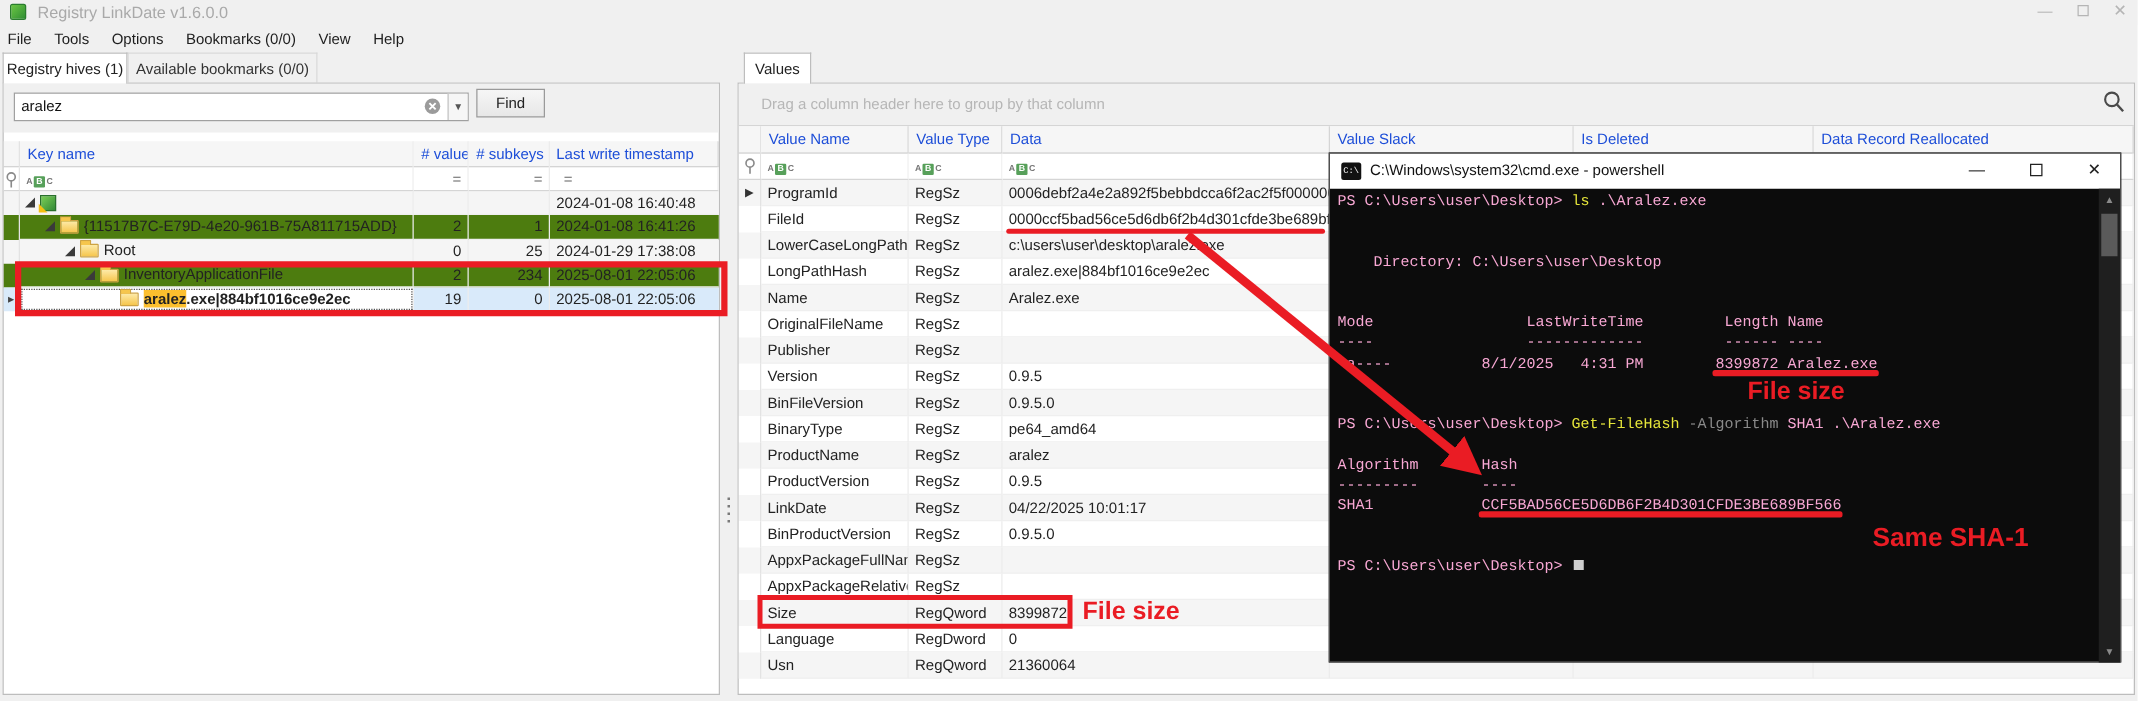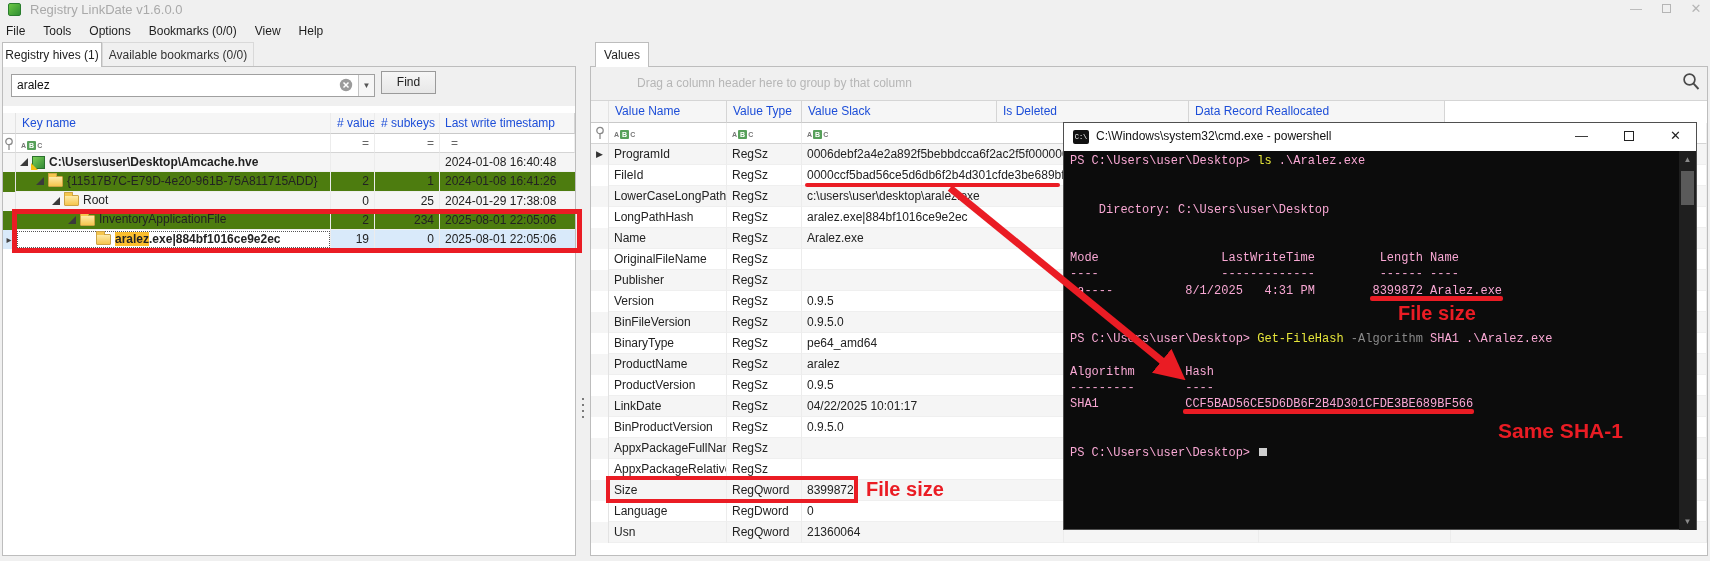--- a/index.html
+++ b/index.html
@@ -69,21 +69,21 @@
   .expander { display:inline-block; width:0; height:0; border-bottom:8px solid #3a3a3a; border-left:8px solid transparent; margin-right:4px; }
   .folder-ico { position:relative; display:inline-block; width:15px; height:11px; background:linear-gradient(#fdeaa8,#f6c64d); border:1px solid #cda344; border-radius:1px; margin-right:4px; flex:none; }
   .folder-ico::before { content:""; position:absolute; left:-1px; top:-4px; width:7px; height:3px; background:#f6c64d; border:1px solid #cda344; border-bottom:none; border-radius:1px 1px 0 0; }
   .hive-ico { position:relative; display:inline-block; width:13px; height:13px; background:linear-gradient(135deg,#7bcf55,#338a37); border:1px solid #2a702d; margin-right:4px; flex:none; }
   .hive-ico::after { content:""; position:absolute; left:-2px; bottom:-2px; width:0; height:0; border-bottom:7px solid #f3c012; border-right:7px solid transparent; }
   .t-label.b { font-weight:bold; }
   .hl { background:#fcbf2e; }
   .focus-cell { background:#fff; outline:1px dotted #555; outline-offset:-2px; font-weight:bold; }
   
   .group-bar { position:absolute; left:0; top:0; width:1116px; height:34px; background:#f0f0f0; border-bottom:1px solid #d5d5d5; }
-  .group-hint { position:absolute; left:18px; top:9px; color:#b6b6b6;margin-left:28px; }
+  .group-hint { position:absolute; left:18px; top:9px; color:#b6b6b6; }
   .mag { position:absolute; right:6px; top:5px; }
   .vg { position:absolute; left:0; top:34px; width:1116px; }
   .vg-row { display:flex; width:1116px; }
   .vg-header { height:22px; line-height:21px; }
   .vg-filter { height:21px; line-height:20px; }
   .val-row { display:flex; width:1116px; height:21px; line-height:20px; background:#fff; }
   .val-row.stripe { background:#f5f5f5; }
   .vw-ind { width:18px; border-right:1px solid #e3e3e3; color:#333; font-size:9px; text-align:center; }
   .vw-name { width:118px; } .vw-type { width:75px; } .vw-data { width:262px; }
   .vw-slack { width:195px; } .vw-del { width:192px; } .vw-drr { width:256px; }
@@ -182,21 +182,20 @@
       <div class="flt-cell cw-num2"><span class="eq">=</span></div>
       <div class="flt-cell cw-ts"><span class="eq">=</span></div>
     </div>
     <div id="tree-rows">
         <div class="tree-row stripe">
           <div class="cw-ind"></div>
           <div class="cw-name">
             <span class="pad" style="width: 4px;"></span>
             <span class="expander"></span>
             <span class="hive-ico"></span>
-            <span class="t-label b">C:\Users\user\Desktop\Amcache.hve</span>
           </div>
           <div class="cw-num1"></div>
           <div class="cw-num2"></div>
           <div class="cw-ts">2024-01-08 16:40:48</div>
         </div>
         <div class="tree-row">
           <div class="cw-ind"></div>
           <div class="cw-name">
             <span class="pad" style="width: 20px;"></span>
             <span class="expander"></span>
@@ -260,20 +259,21 @@
     <svg class="mag" width="19" height="20" viewBox="0 0 19 20">
       <circle cx="7.5" cy="7.5" r="5.4" fill="none" stroke="#4a4a4a" stroke-width="1.7"></circle>
       <line x1="11.6" y1="11.6" x2="16.5" y2="17" stroke="#4a4a4a" stroke-width="1.9"></line>
     </svg>
   </div>
   <div class="vg">
     <div class="vg-row vg-header">
       <div class="hdr-cell vw-ind"></div>
       <div class="hdr-cell vw-name">Value Name</div>
       <div class="hdr-cell vw-type">Value Type</div>
+      <div class="hdr-cell vw-data">Data</div>
       <div class="hdr-cell vw-slack">Value Slack</div>
       <div class="hdr-cell vw-del">Is Deleted</div>
       <div class="hdr-cell vw-drr">Data Record Reallocated</div>
     </div>
     <div class="vg-row vg-filter">
       <div class="flt-cell vw-ind">
         <svg width="10" height="14" viewBox="0 0 10 14" style="margin-top:3px">
             <circle cx="5" cy="4.5" r="3.2" fill="none" stroke="#8a8a8a" stroke-width="1.3"></circle>
             <line x1="5" y1="7.8" x2="5" y2="13" stroke="#8a8a8a" stroke-width="1.3"></line>
           </svg>

